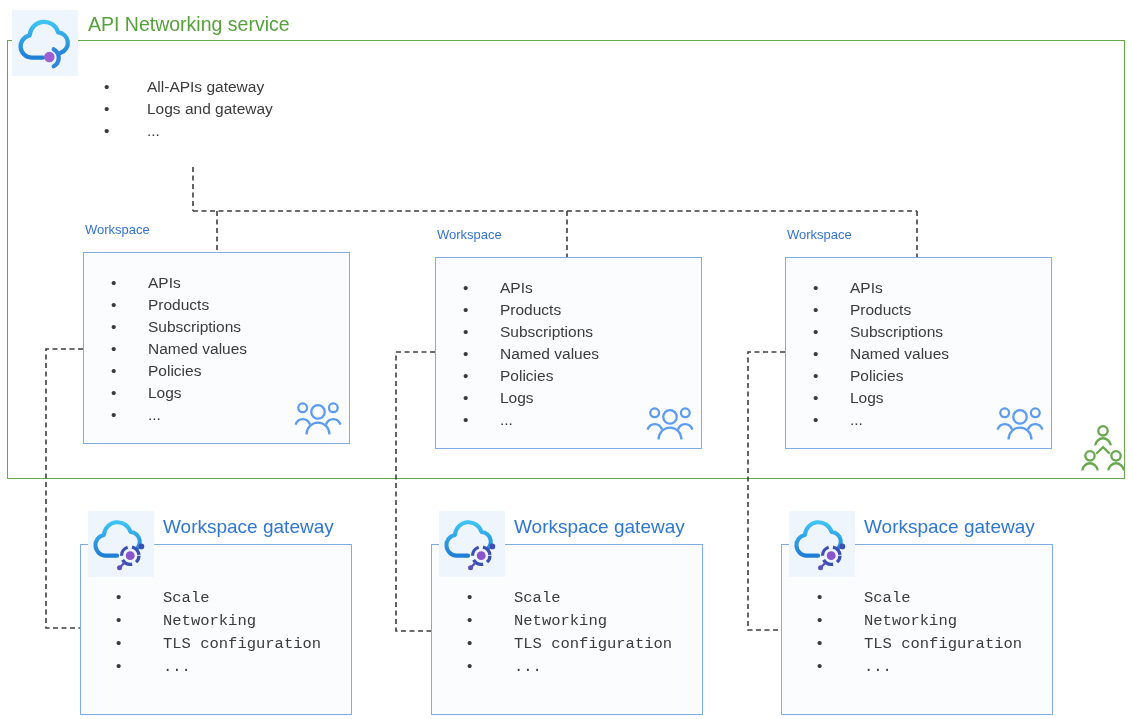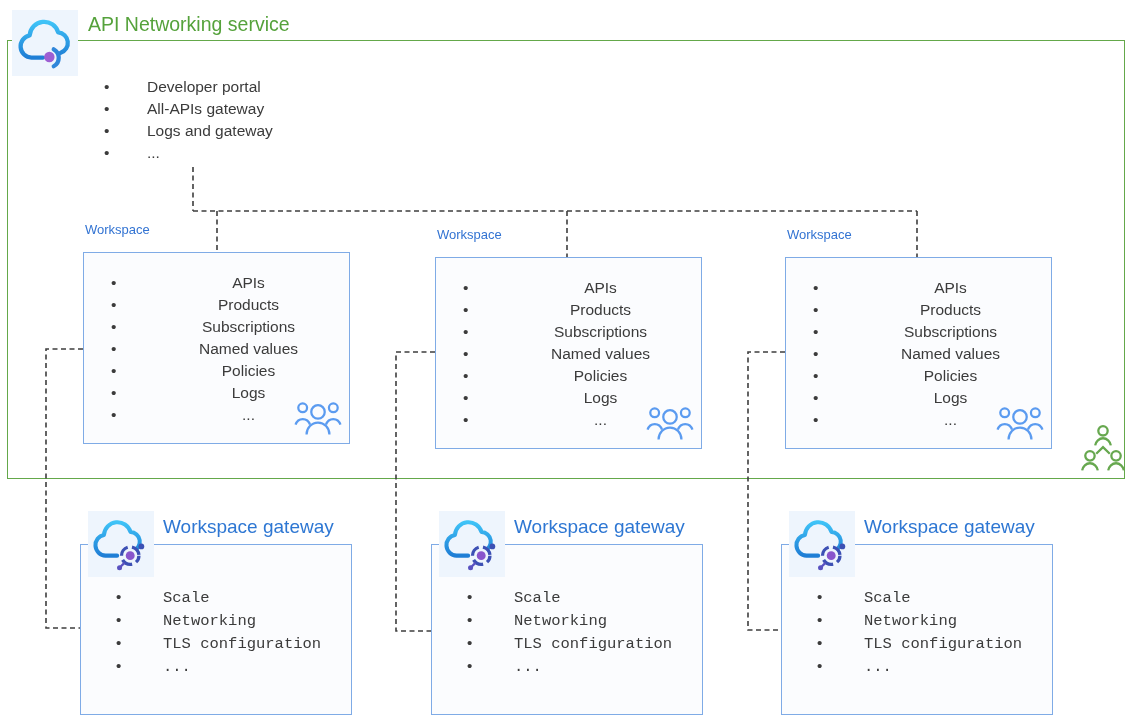--- a/index.html
+++ b/index.html
@@ -31,21 +31,21 @@
   .svc-list .li { padding-left:57px; }
   .svc-list .li::before { left:14px; }
 
   
   .ws-title { font-size:13px; color:#3273d2; z-index:3; white-space:nowrap; }
   .card {
     border:1.4px solid #7fabe6; background:#fbfcfe; z-index:2; box-sizing:border-box;
   }
   .ws-card { width:267px; height:192px; }
   .ws-list { position:absolute; left:0; top:19px; width:100%; }
-  .ws-list .li { padding-left:64px;text-align:center; }
+  .ws-list .li { padding-left:64px; }
   .ws-list .li::before { left:27px; }
   .people-blue { position:absolute; right:7px; bottom:6px; }
 
   
   .gw-card { width:272px; height:171px; }
   .gw-tile { width:66px; height:66px; }
   .gw-title { font-size:19px; color:#2e77d3; z-index:6; white-space:nowrap; }
   .gw-list { position:absolute; left:15px; top:42px; width:100%;font-family:Liberation Mono, monospace; }
   .gw-list .li { padding-left:67px; line-height:23px; }
   .gw-list .li::before { left:18px; }
@@ -72,21 +72,20 @@
       </defs>
       <path d="M30 47 L18 47 A11.5 11.5 0 0 1 16.2 24.2 A15 15 0 0 1 45.6 21 A10.8 10.8 0 0 1 48.2 42.0" fill="none" stroke="url(#cg1)" stroke-width="4.4" stroke-linecap="round" stroke-linejoin="round"></path>
       <path d="M41 38.5 A10 10 0 0 1 41 56" fill="none" stroke="#2f86da" stroke-width="4.4" stroke-linecap="round"></path>
       <circle cx="36.5" cy="46.5" r="5.4" fill="#9d5fd3"></circle>
     </svg>
   </div>
 
   <div class="abs service-title">API Networking service</div>
 
   <div class="abs blist svc-list">
-    <div class="li">Developer portal</div>
     <div class="li">All-APIs gateway</div>
     <div class="li">Logs and gateway</div>
     <div class="li">...</div>
   </div>
 
   <div class="abs ws-title" style="left:85px; top:222px;">Workspace</div>
   <div class="abs ws-title" style="left:437px; top:227px;">Workspace</div>
   <div class="abs ws-title" style="left:787px; top:227px;">Workspace</div>
 
   <div class="abs card ws-card" style="left:83px; top:252px;">

